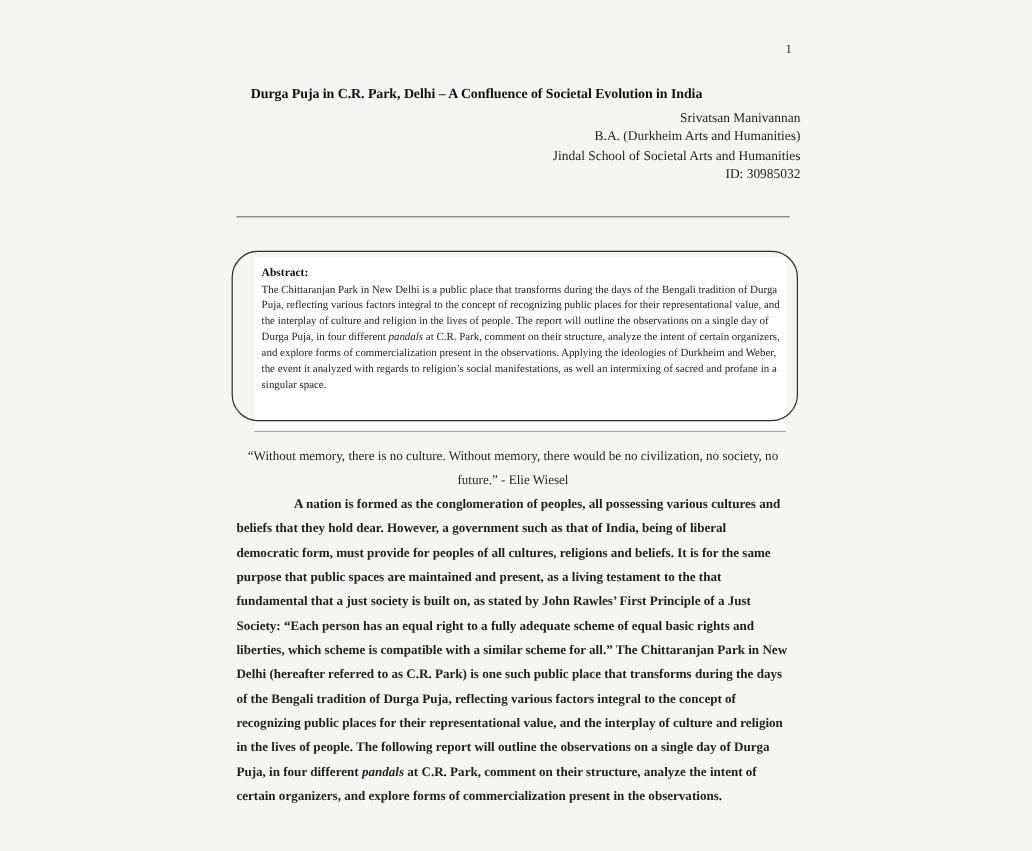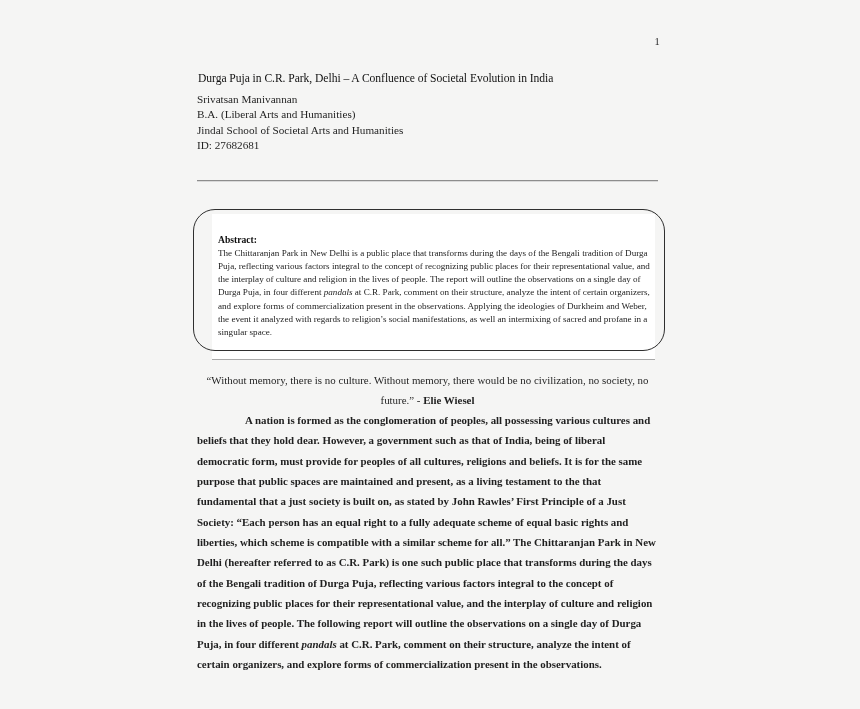--- a/index.html
+++ b/index.html
@@ -33,40 +33,40 @@
     width: 660px;
     text-align: right;
     font-size: 10.5px;
     color: #2a2a2a;
     letter-spacing: 0.2px;
   }
 
   
   .title {
     position: absolute;
-    left: 198px;
+    left: 209px;
     top: 71px;
     width: 470px;
     font-size: 11.6px;
-    font-weight: normal;
+    font-weight: bold;
     line-height: 15px;
     letter-spacing: -0.05px;
     color: #111111;
   }
 
   .byline {
     position: absolute;
     left: 197px;
     top: 92px;
     width: 470px;
     font-size: 11.2px;
     line-height: 15.3px;
     color: #1f1f1f;
   }
-  .byline div { white-space: nowrap; }
+  .byline div { white-space: nowrap; text-align: right; }
 
   
   .hrule {
     position: absolute;
     left: 197px;
     top: 180px;
     width: 461px;
     height: 1px;
     background: #8d8d8d;
     box-shadow: 0 1px 0 #d9d9d9;
@@ -96,21 +96,21 @@
     width: 472px;
     height: 142px;
     border: 1.3px solid #2f2f2f;
     border-radius: 22px;
     box-sizing: border-box;
     background: transparent;
   }
   .abstract-content {
     position: absolute;
     left: 25px;
-    top: 24px;
+    top: 12px;
     width: 432px;
     font-size: 9.1px;
     line-height: 13.2px;
     color: #232323;
     text-align: left;
   }
   .abstract-label {
     font-weight: bold;
     font-size: 9.6px;
     display: block;
@@ -123,21 +123,21 @@
   .quote {
     position: absolute;
     left: 197px;
     top: 370px;
     width: 461px;
     font-size: 10.9px;
     line-height: 20.4px;
     text-align: center;
     color: #1f1f1f;
   }
-  .quote b { font-weight: bold; }
+  .quote b { font-weight: normal; }
 
   
   .body-text {
     position: absolute;
     left: 197px;
     top: 410px;
     width: 461px;
     font-size: 10.9px;
     line-height: 20.35px;
     text-align: left;
@@ -151,23 +151,23 @@
 <body>
 
 <div class="page">
 
   <div class="page-number">1</div>
 
   <div class="title">Durga Puja in C.R. Park, Delhi – A Confluence of Societal Evolution in India</div>
 
   <div class="byline">
     <div>Srivatsan Manivannan</div>
-    <div>B.A. (Liberal Arts and Humanities)</div>
+    <div>B.A. (Durkheim Arts and Humanities)</div>
     <div>Jindal School of Societal Arts and Humanities</div>
-    <div>ID: 27682681</div>
+    <div>ID: 30985032</div>
   </div>
 
   <div class="hrule"></div>
 
   <div class="abstract-wrap">
     <div class="abstract-panel"></div>
     <div class="abstract-border"></div>
     <div class="abstract-content">
       <span class="abstract-label">Abstract:</span>
       <span class="abstract-body"><span>The Chittaranjan Park in New Delhi is a public place that transforms during the days of the Bengali tradition of Durga Puja, reflecting various factors integral to the concept of recognizing public places for their representational value, and the interplay of culture and religion in the lives of people. The report will outline the observations on a single day of Durga Puja, in four different </span><i>pandals</i><span> at C.R. Park, comment on their structure, analyze the intent of certain organizers, and explore forms of commercialization present in the observations. Applying the ideologies of Durkheim and Weber, the event it analyzed with regards to religion’s social manifestations, as well an intermixing of sacred and profane in a singular space.</span></span>

